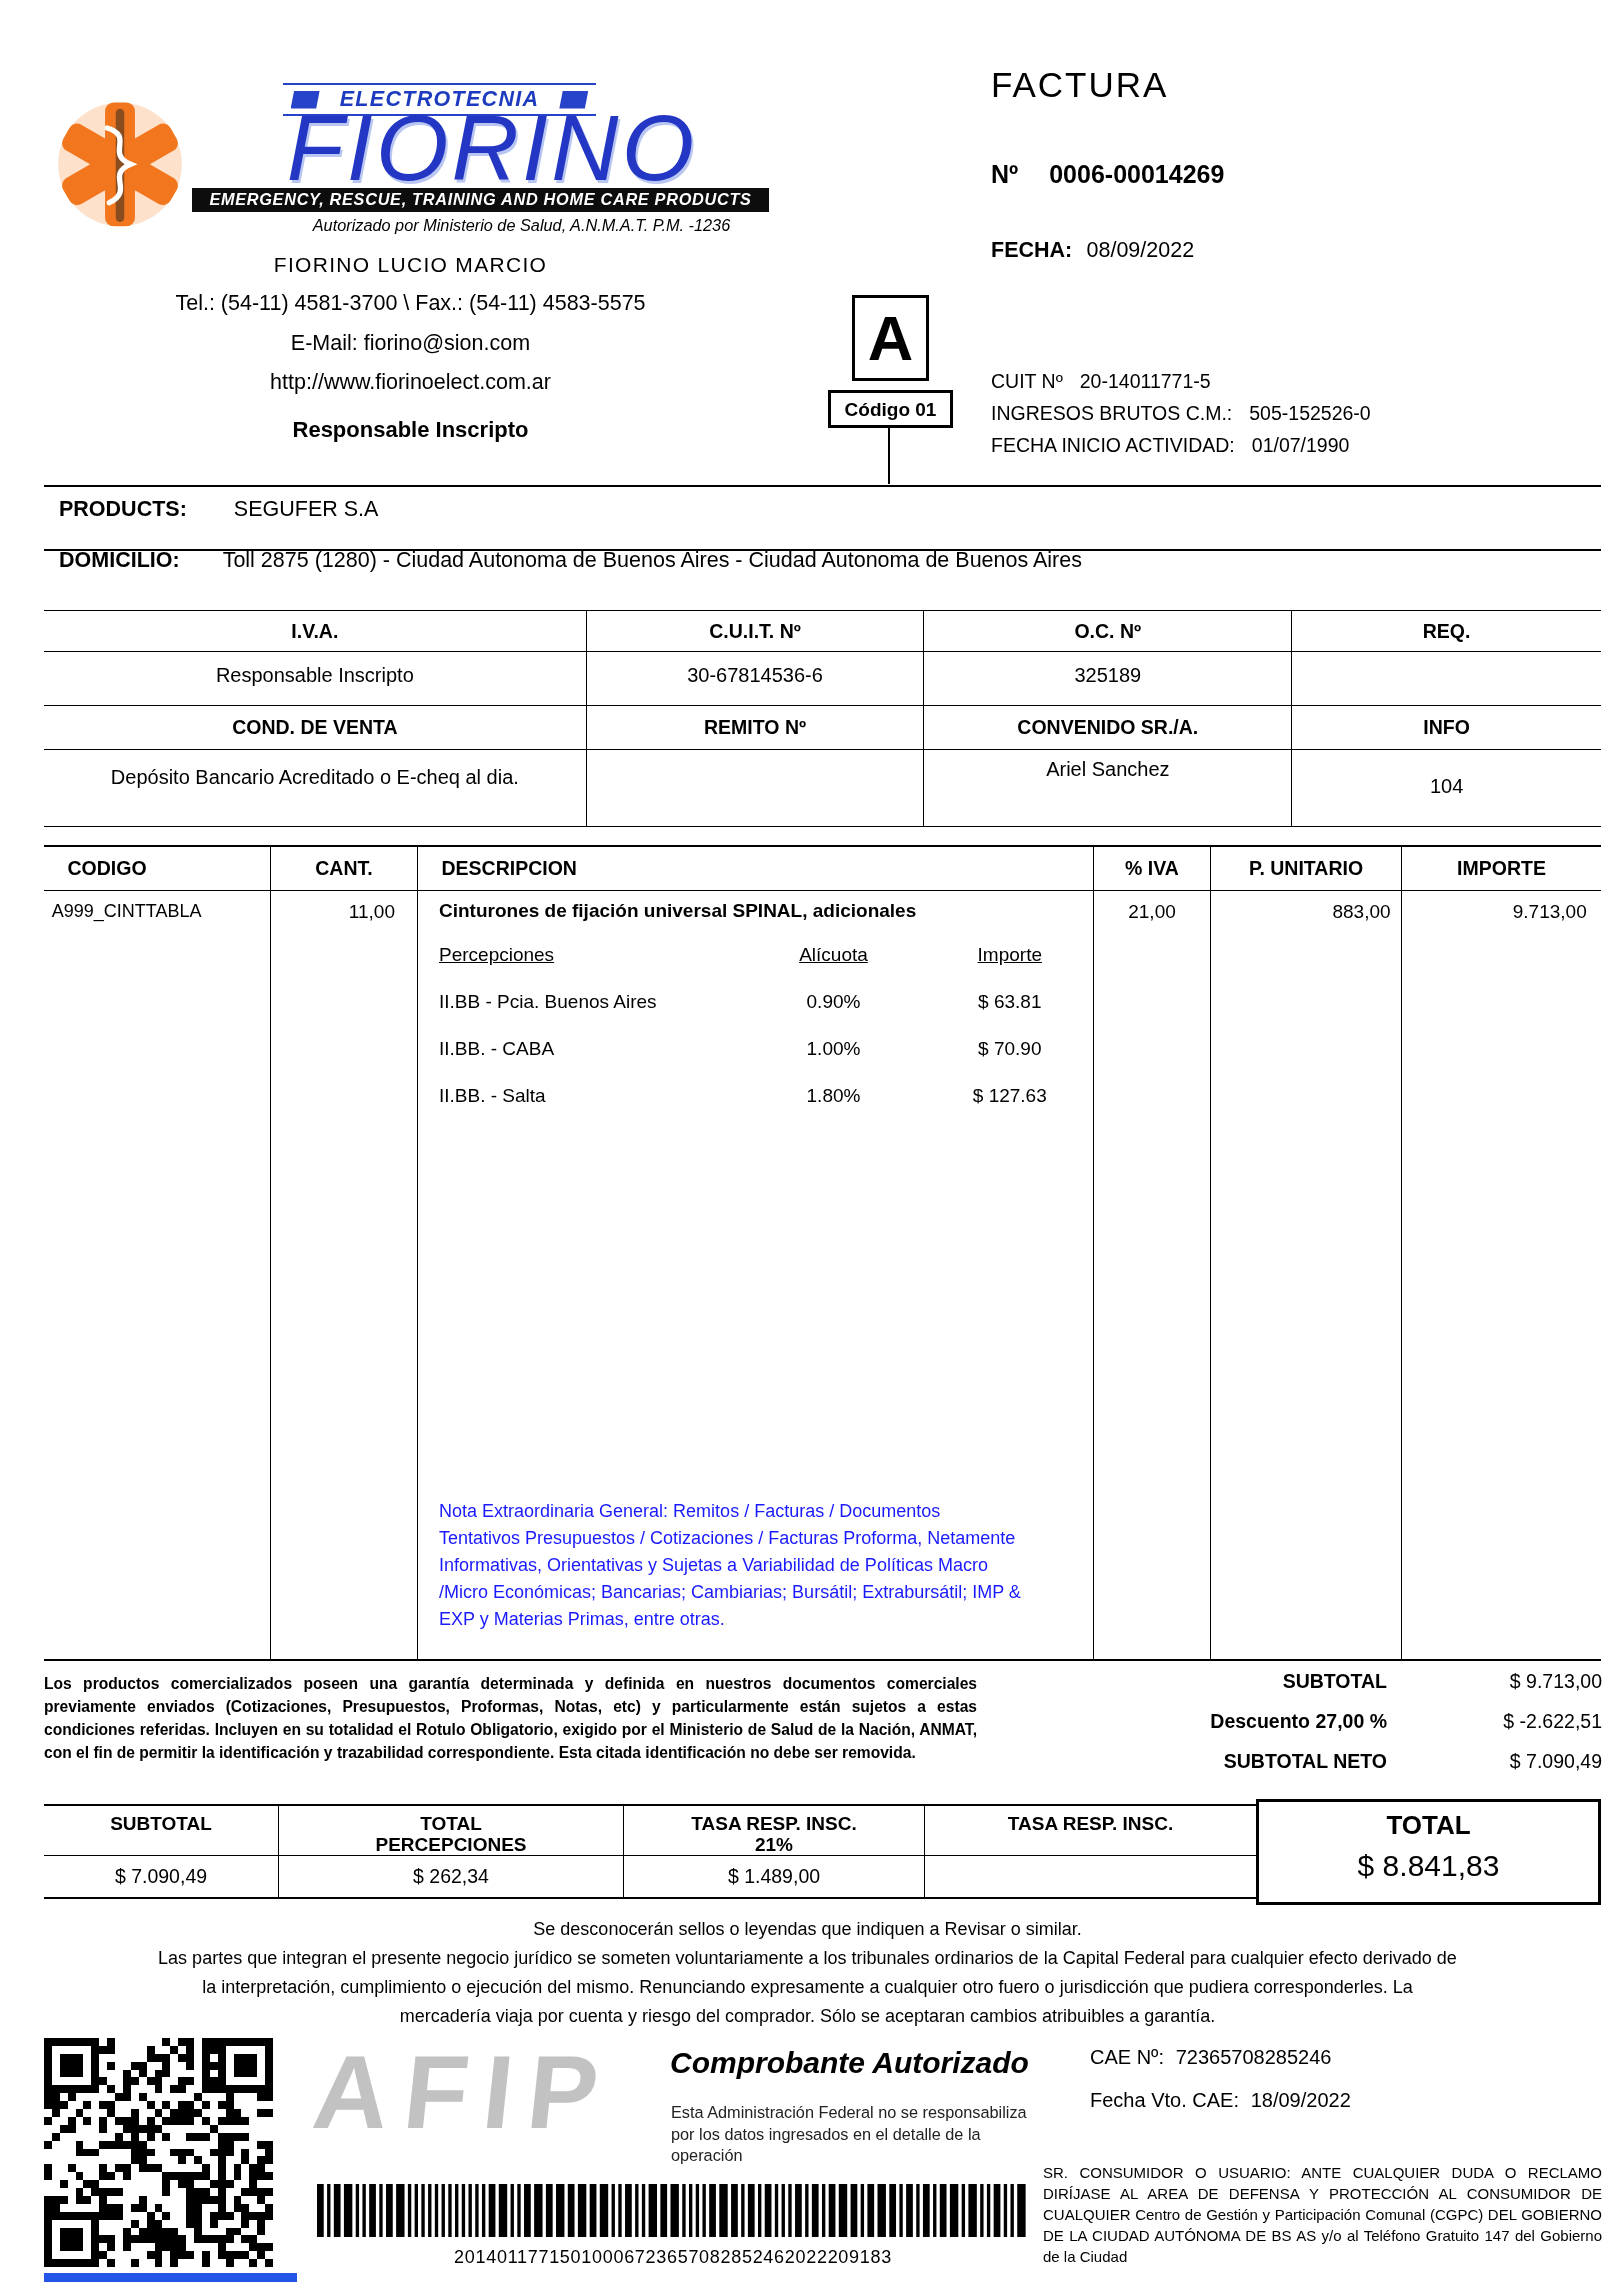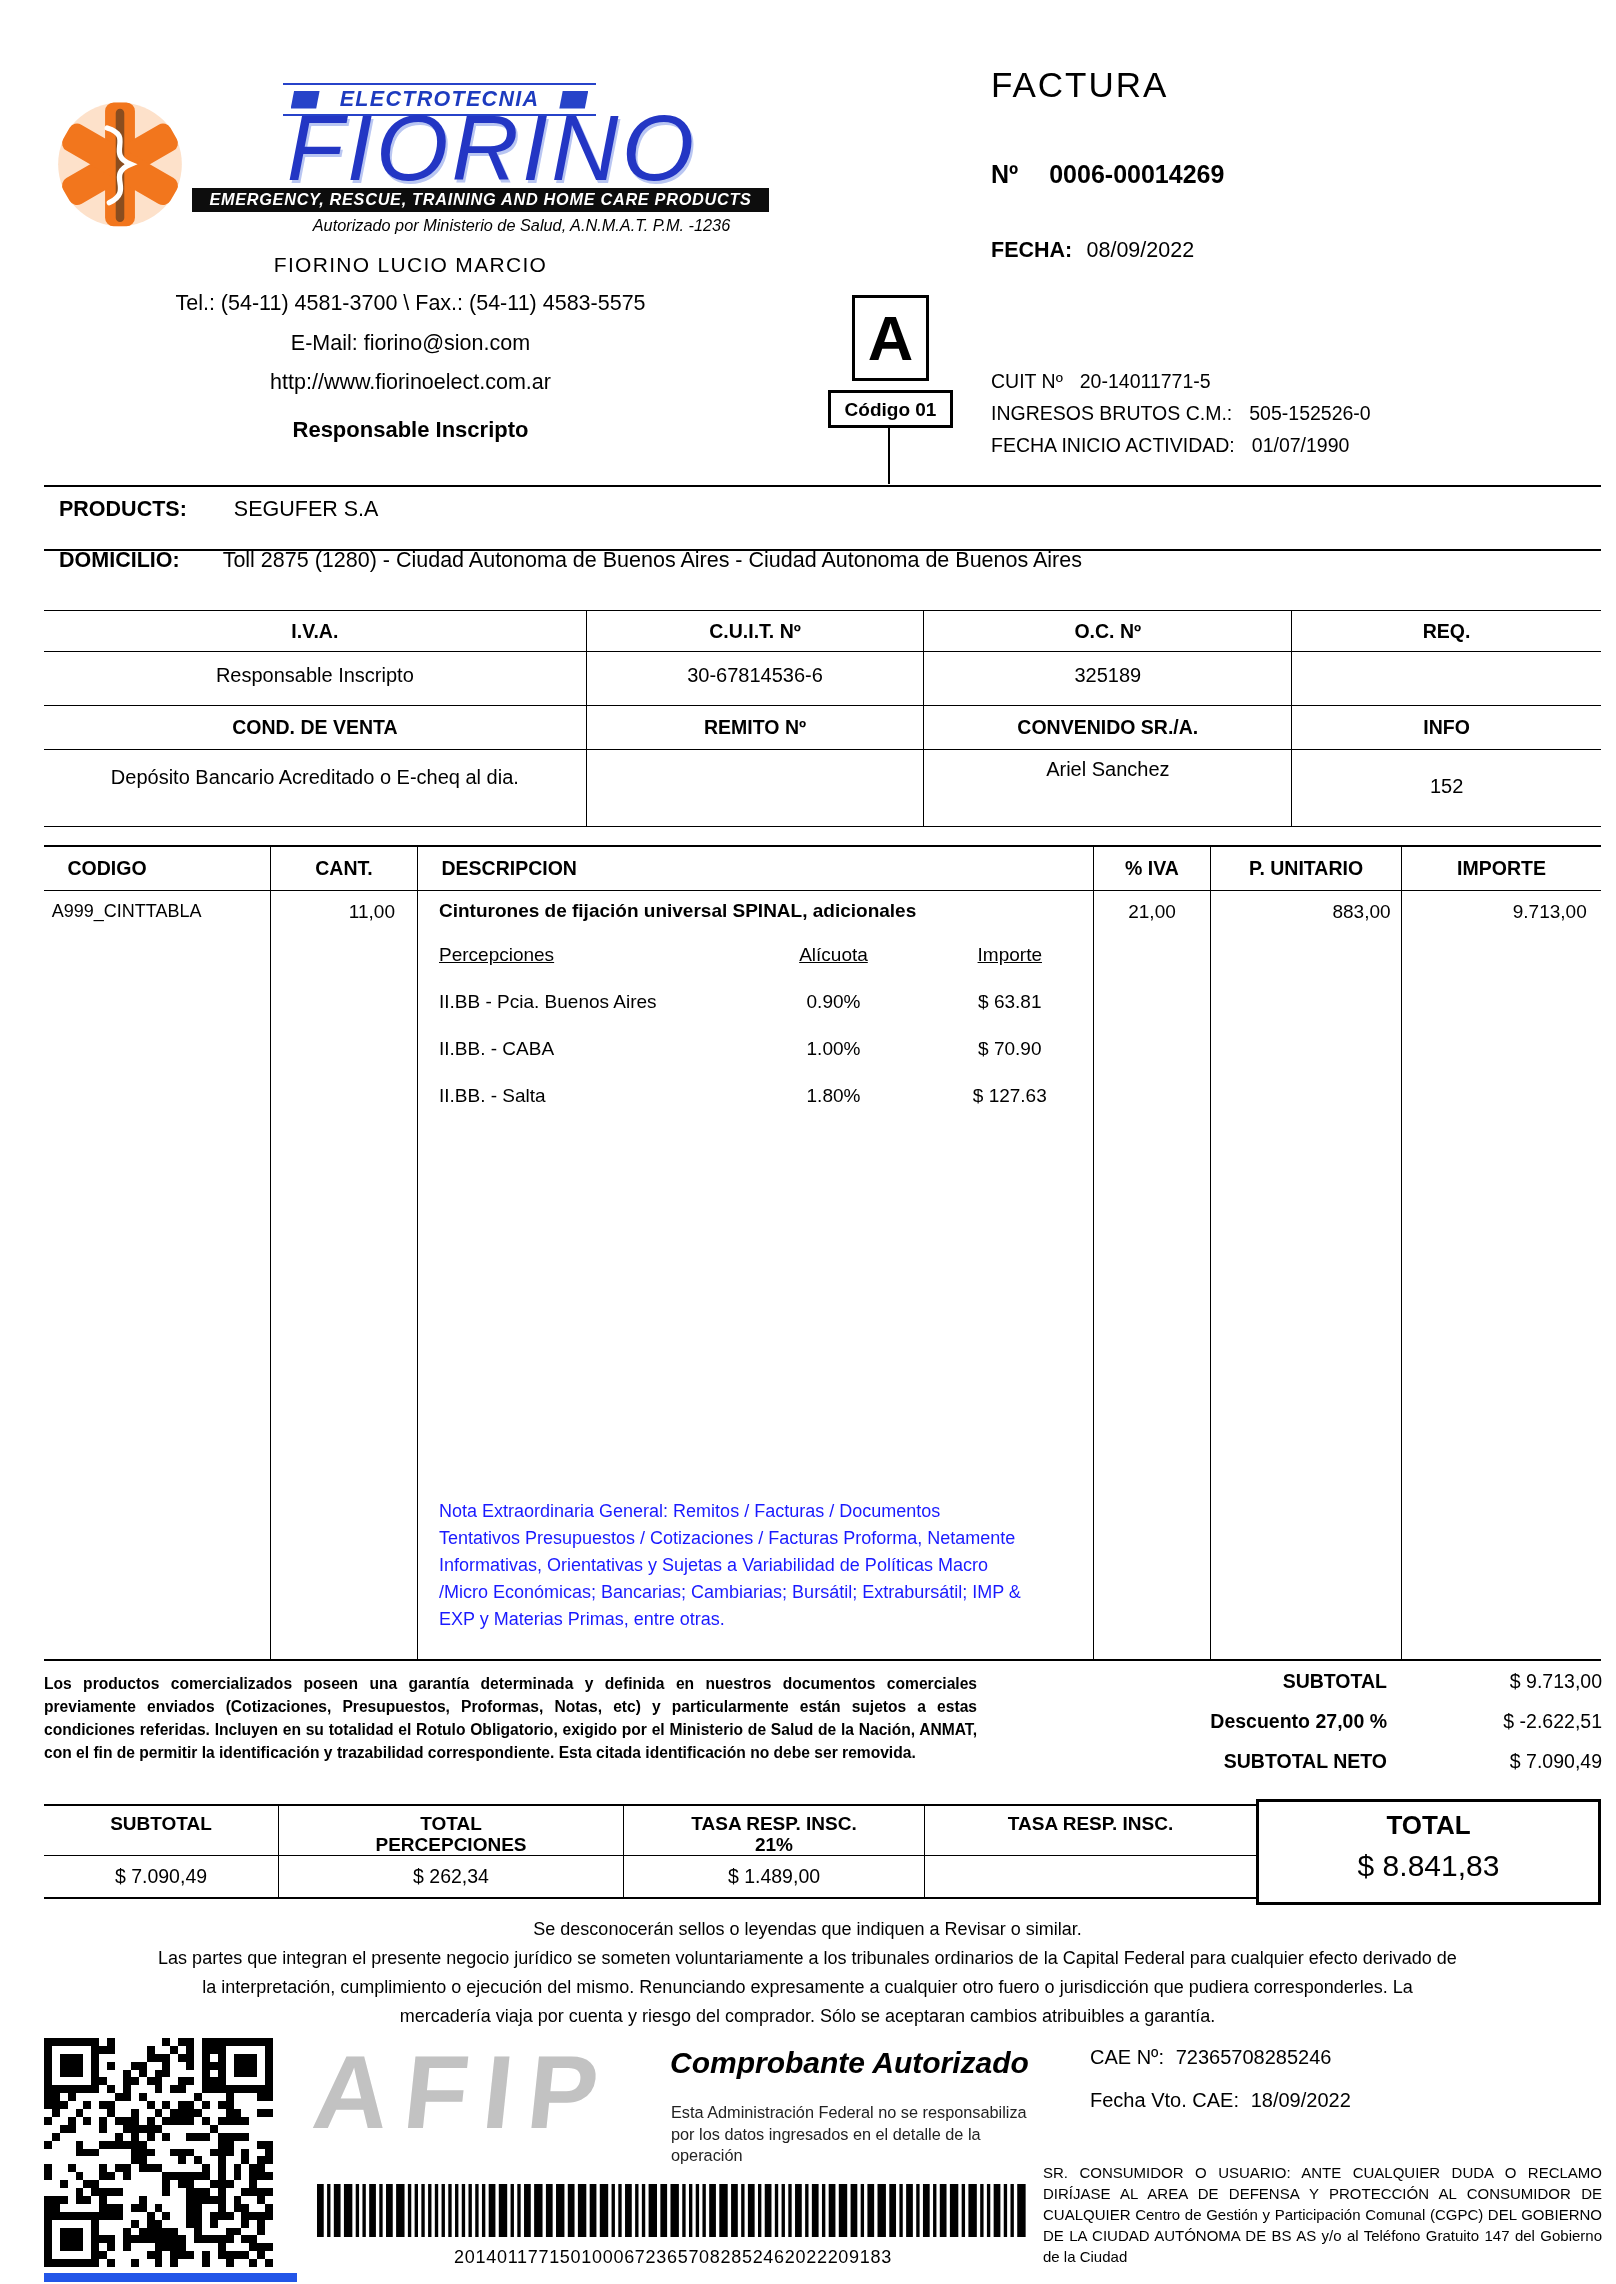--- a/index.html
+++ b/index.html
@@ -215,21 +215,21 @@
     <div class="it-row it-h2">
       <div class="c1">COND. DE VENTA</div>
       <div class="c2">REMITO Nº</div>
       <div class="c3">CONVENIDO SR./A.</div>
       <div class="c4">INFO</div>
     </div>
     <div class="it-row it-v2">
       <div class="c1 cond-val">Depósito Bancario Acreditado o E-cheq al dia.</div>
       <div class="c2"></div>
       <div class="c3 conv-val">Ariel Sanchez</div>
-      <div class="c4 info-val">152</div>
+      <div class="c4 info-val">104</div>
     </div>
   </div>
 
   <div class="abs items">
     <div class="items-h">
       <div class="ic1 hl">CODIGO</div>
       <div class="ic2">CANT.</div>
       <div class="ic3 hl">DESCRIPCION</div>
       <div class="ic4">% IVA</div>
       <div class="ic5">P. UNITARIO</div>

